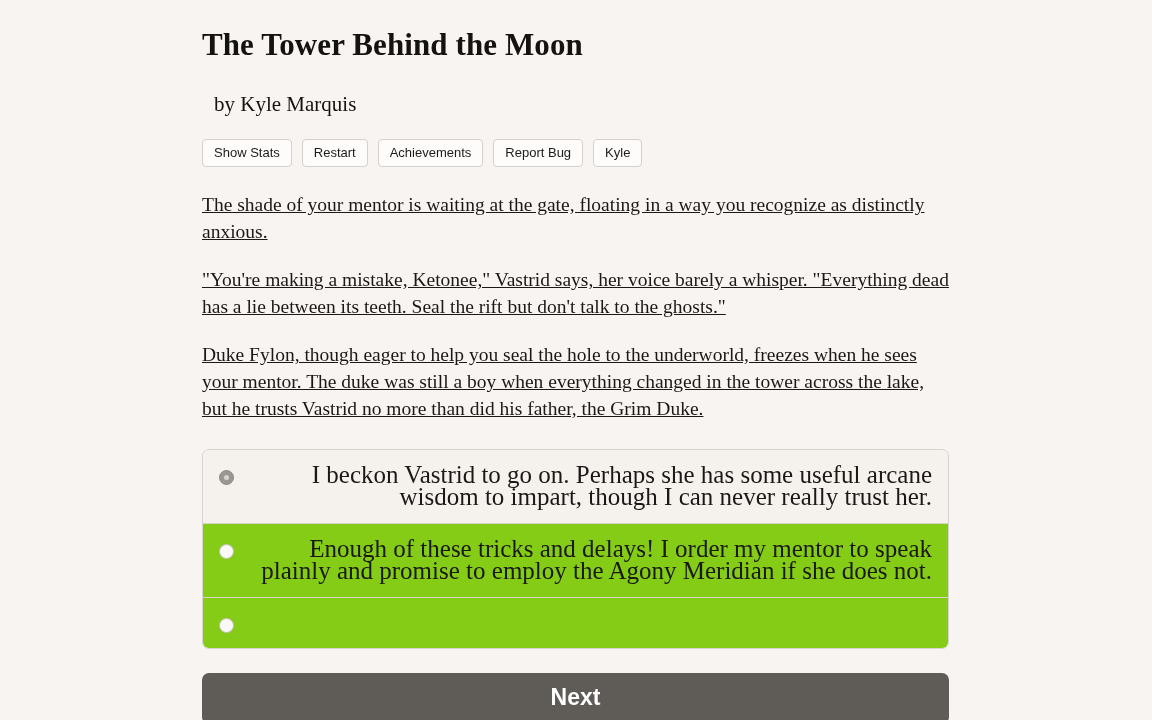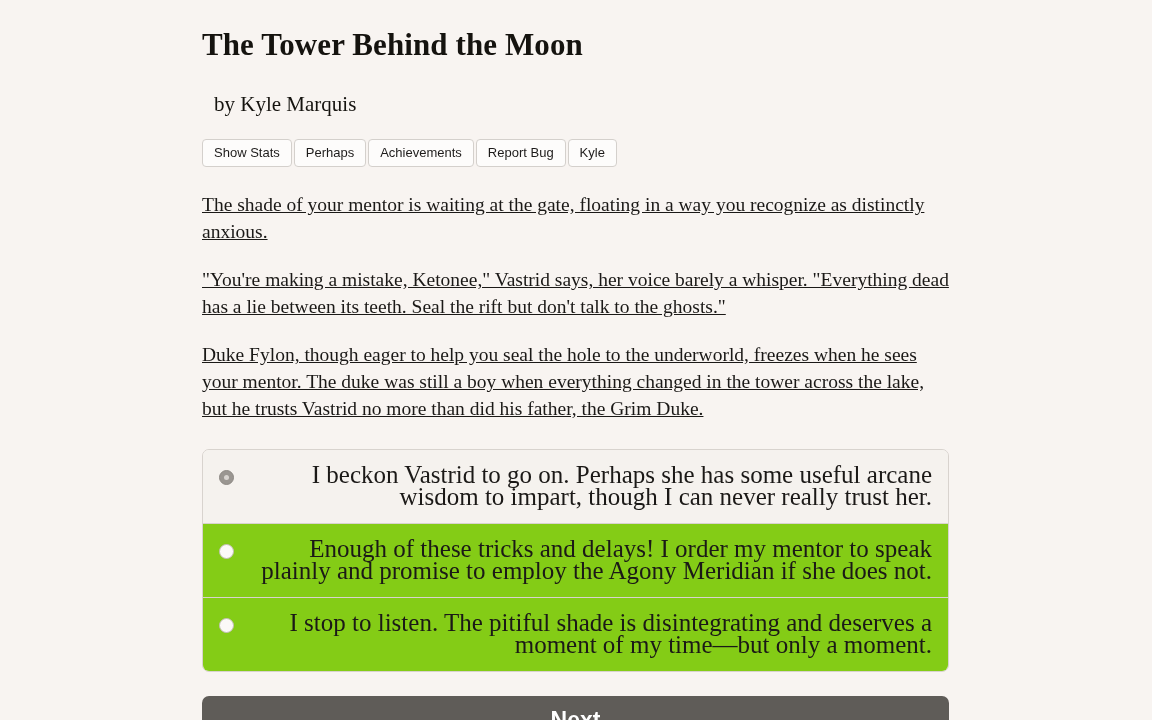--- a/index.html
+++ b/index.html
@@ -40,21 +40,21 @@
     font-family: "Liberation Serif", "DejaVu Serif", serif;
     font-size: 21px;
     font-weight: 400;
     color: #15130f;
     margin: 12px;
     padding-top: 17px;
   }
   .toolbar {
     display: flex;
     align-items: center;
-    gap: 2px;
+    gap: 10px;
     margin-top: 22px;
   }
   .tool-button {
     font-family: "Liberation Sans", "DejaVu Sans", sans-serif;
     font-size: 13px;
     line-height: 1;
     color: #1d1b1a;
     background: #fdfcfb;
     border: 1px solid #d4d0cc;
     border-radius: 4px;
@@ -145,21 +145,21 @@
 <body>
 
 <div class="page">
   <div class="content">
 
     <h1 class="story-title">The Tower Behind the Moon</h1>
     <p class="story-byline">by Kyle Marquis</p>
 
     <div class="toolbar">
       <button class="tool-button">Show Stats</button>
-      <button class="tool-button">Perhaps</button>
+      <button class="tool-button">Restart</button>
       <button class="tool-button">Achievements</button>
       <button class="tool-button">Report Bug</button>
       <button class="tool-button">Kyle</button>
     </div>
 
     <p class="story-paragraph first">The shade of your mentor is waiting at the gate, floating in a way you recognize as distinctly anxious.</p>
     <p class="story-paragraph">"You're making a mistake, Ketonee," Vastrid says, her voice barely a whisper. "Everything dead has a lie between its teeth. Seal the rift but don't talk to the ghosts."</p>
     <p class="story-paragraph">Duke Fylon, though eager to help you seal the hole to the underworld, freezes when he sees your mentor. The duke was still a boy when everything changed in the tower across the lake, but he trusts Vastrid no more than did his father, the Grim Duke.</p>
 
     <div class="choices">
@@ -169,21 +169,20 @@
         <span class="choice-text">I beckon Vastrid to go on. Perhaps she has some useful arcane wisdom to impart, though I can never really trust her.</span>
       </div>
 
       <div class="choice">
         <span class="radio"></span>
         <span class="choice-text">Enough of these tricks and delays! I order my mentor to speak plainly and promise to employ the Agony Meridian if she does not.</span>
       </div>
 
       <div class="choice">
         <span class="radio"></span>
-        <span class="choice-text">I stop to listen. The pitiful shade is disintegrating and deserves a moment of my time—but only a moment.</span>
       </div>
 
     </div>
 
     <button class="next-button">Next</button>
 
   </div>
 </div>
 
 </body></html>

